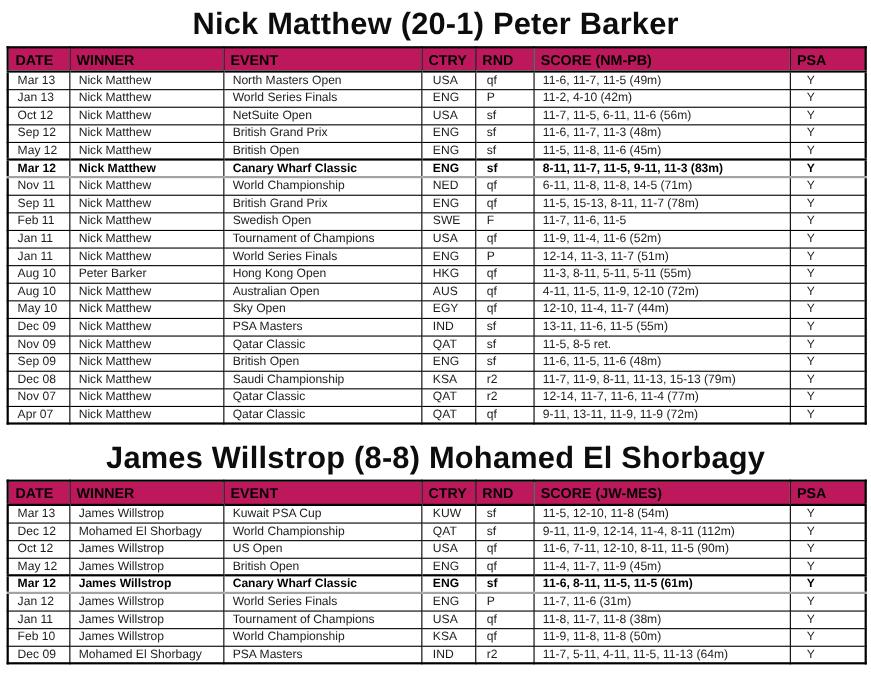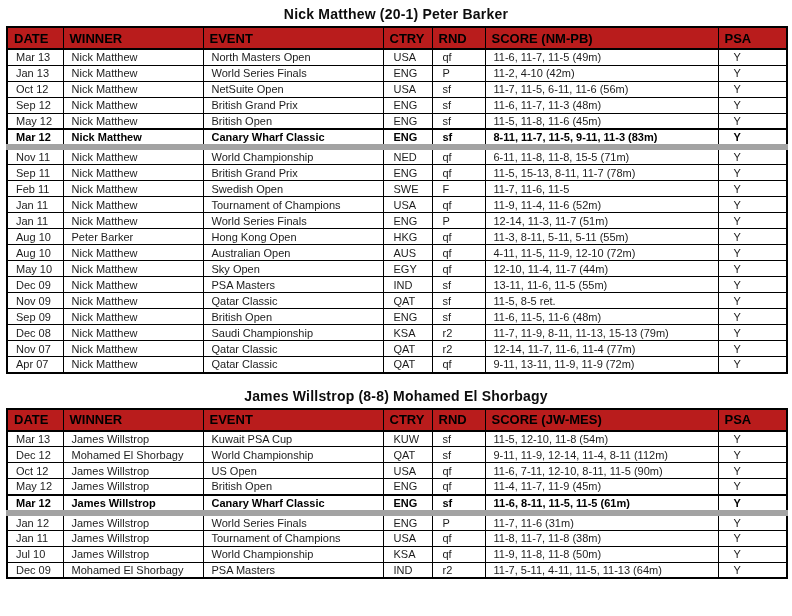--- a/index.html
+++ b/index.html
@@ -9,21 +9,21 @@
     font-family: "Liberation Sans", sans-serif;
     color: #111111;
   }
   body { min-height: 616px; padding-top: 6px; }
 
   .table-section { width: 780px; margin: 0 auto; }
   .table-section + .table-section { margin-top: 14px; }
 
   .table-title {
     text-align: center;
-    font-size: 14px;
+    font-size: 28px;
     font-weight: bold;
     color: #0d0d0d;
     letter-spacing: 0.2px;
     margin-bottom: 4px;
     font-family: "Liberation Sans", sans-serif;
   }
 
   table.match-table {
     width: 780px;
     border-collapse: collapse;
@@ -33,21 +33,21 @@
 
   col.c-date   { width: 56px; }
   col.c-winner { width: 140px; }
   col.c-event  { width: 180px; }
   col.c-ctry   { width: 49px; }
   col.c-rnd    { width: 53px; }
   col.c-score  { width: 233px; }
   col.c-psa    { width: 69px; }
 
   table.match-table th {
-    background: #b91c1c;
+    background: #be185d;
     text-align: left;
     font-size: 13px;
     font-weight: bold;
     color: #000000;
     padding: 2px 2px 2px 6px;
     height: 22px;
     border: 1px solid #000000;
     border-bottom: 2px solid #000000;
     white-space: nowrap;
     overflow: hidden;
@@ -66,21 +66,21 @@
   }
 
   table.match-table td:nth-child(4),
   table.match-table td:nth-child(5) { padding-left: 10px; }
   table.match-table td:nth-child(7) { padding-left: 15px; }
 
   table.match-table tr.bold-row td {
     font-weight: bold;
     color: #000000;
     border-top: 2px solid #000000;
-    border-bottom: 6px solid #a3a3a3;
+    border-bottom: 2px solid #a3a3a3;
   }
 </style>
 </head>
 <body>
 
 <section class="table-section">
   <h1 class="table-title">Nick Matthew (20-1) Peter Barker</h1>
   <table class="match-table">
     <colgroup>
       <col class="c-date">
@@ -156,21 +156,21 @@
           <td>sf</td>
           <td>8-11, 11-7, 11-5, 9-11, 11-3 (83m)</td>
           <td>Y</td>
         </tr>
         <tr>
           <td>Nov 11</td>
           <td>Nick Matthew</td>
           <td>World Championship</td>
           <td>NED</td>
           <td>qf</td>
-          <td>6-11, 11-8, 11-8, 15-5 (71m)</td>
+          <td>6-11, 11-8, 11-8, 14-5 (71m)</td>
           <td>Y</td>
         </tr>
         <tr>
           <td>Sep 11</td>
           <td>Nick Matthew</td>
           <td>British Grand Prix</td>
           <td>ENG</td>
           <td>qf</td>
           <td>11-5, 15-13, 8-11, 11-7 (78m)</td>
           <td>Y</td>
@@ -368,21 +368,21 @@
         <tr>
           <td>Jan 11</td>
           <td>James Willstrop</td>
           <td>Tournament of Champions</td>
           <td>USA</td>
           <td>qf</td>
           <td>11-8, 11-7, 11-8 (38m)</td>
           <td>Y</td>
         </tr>
         <tr>
-          <td>Jul 10</td>
+          <td>Feb 10</td>
           <td>James Willstrop</td>
           <td>World Championship</td>
           <td>KSA</td>
           <td>qf</td>
           <td>11-9, 11-8, 11-8 (50m)</td>
           <td>Y</td>
         </tr>
         <tr>
           <td>Dec 09</td>
           <td>Mohamed El Shorbagy</td>

